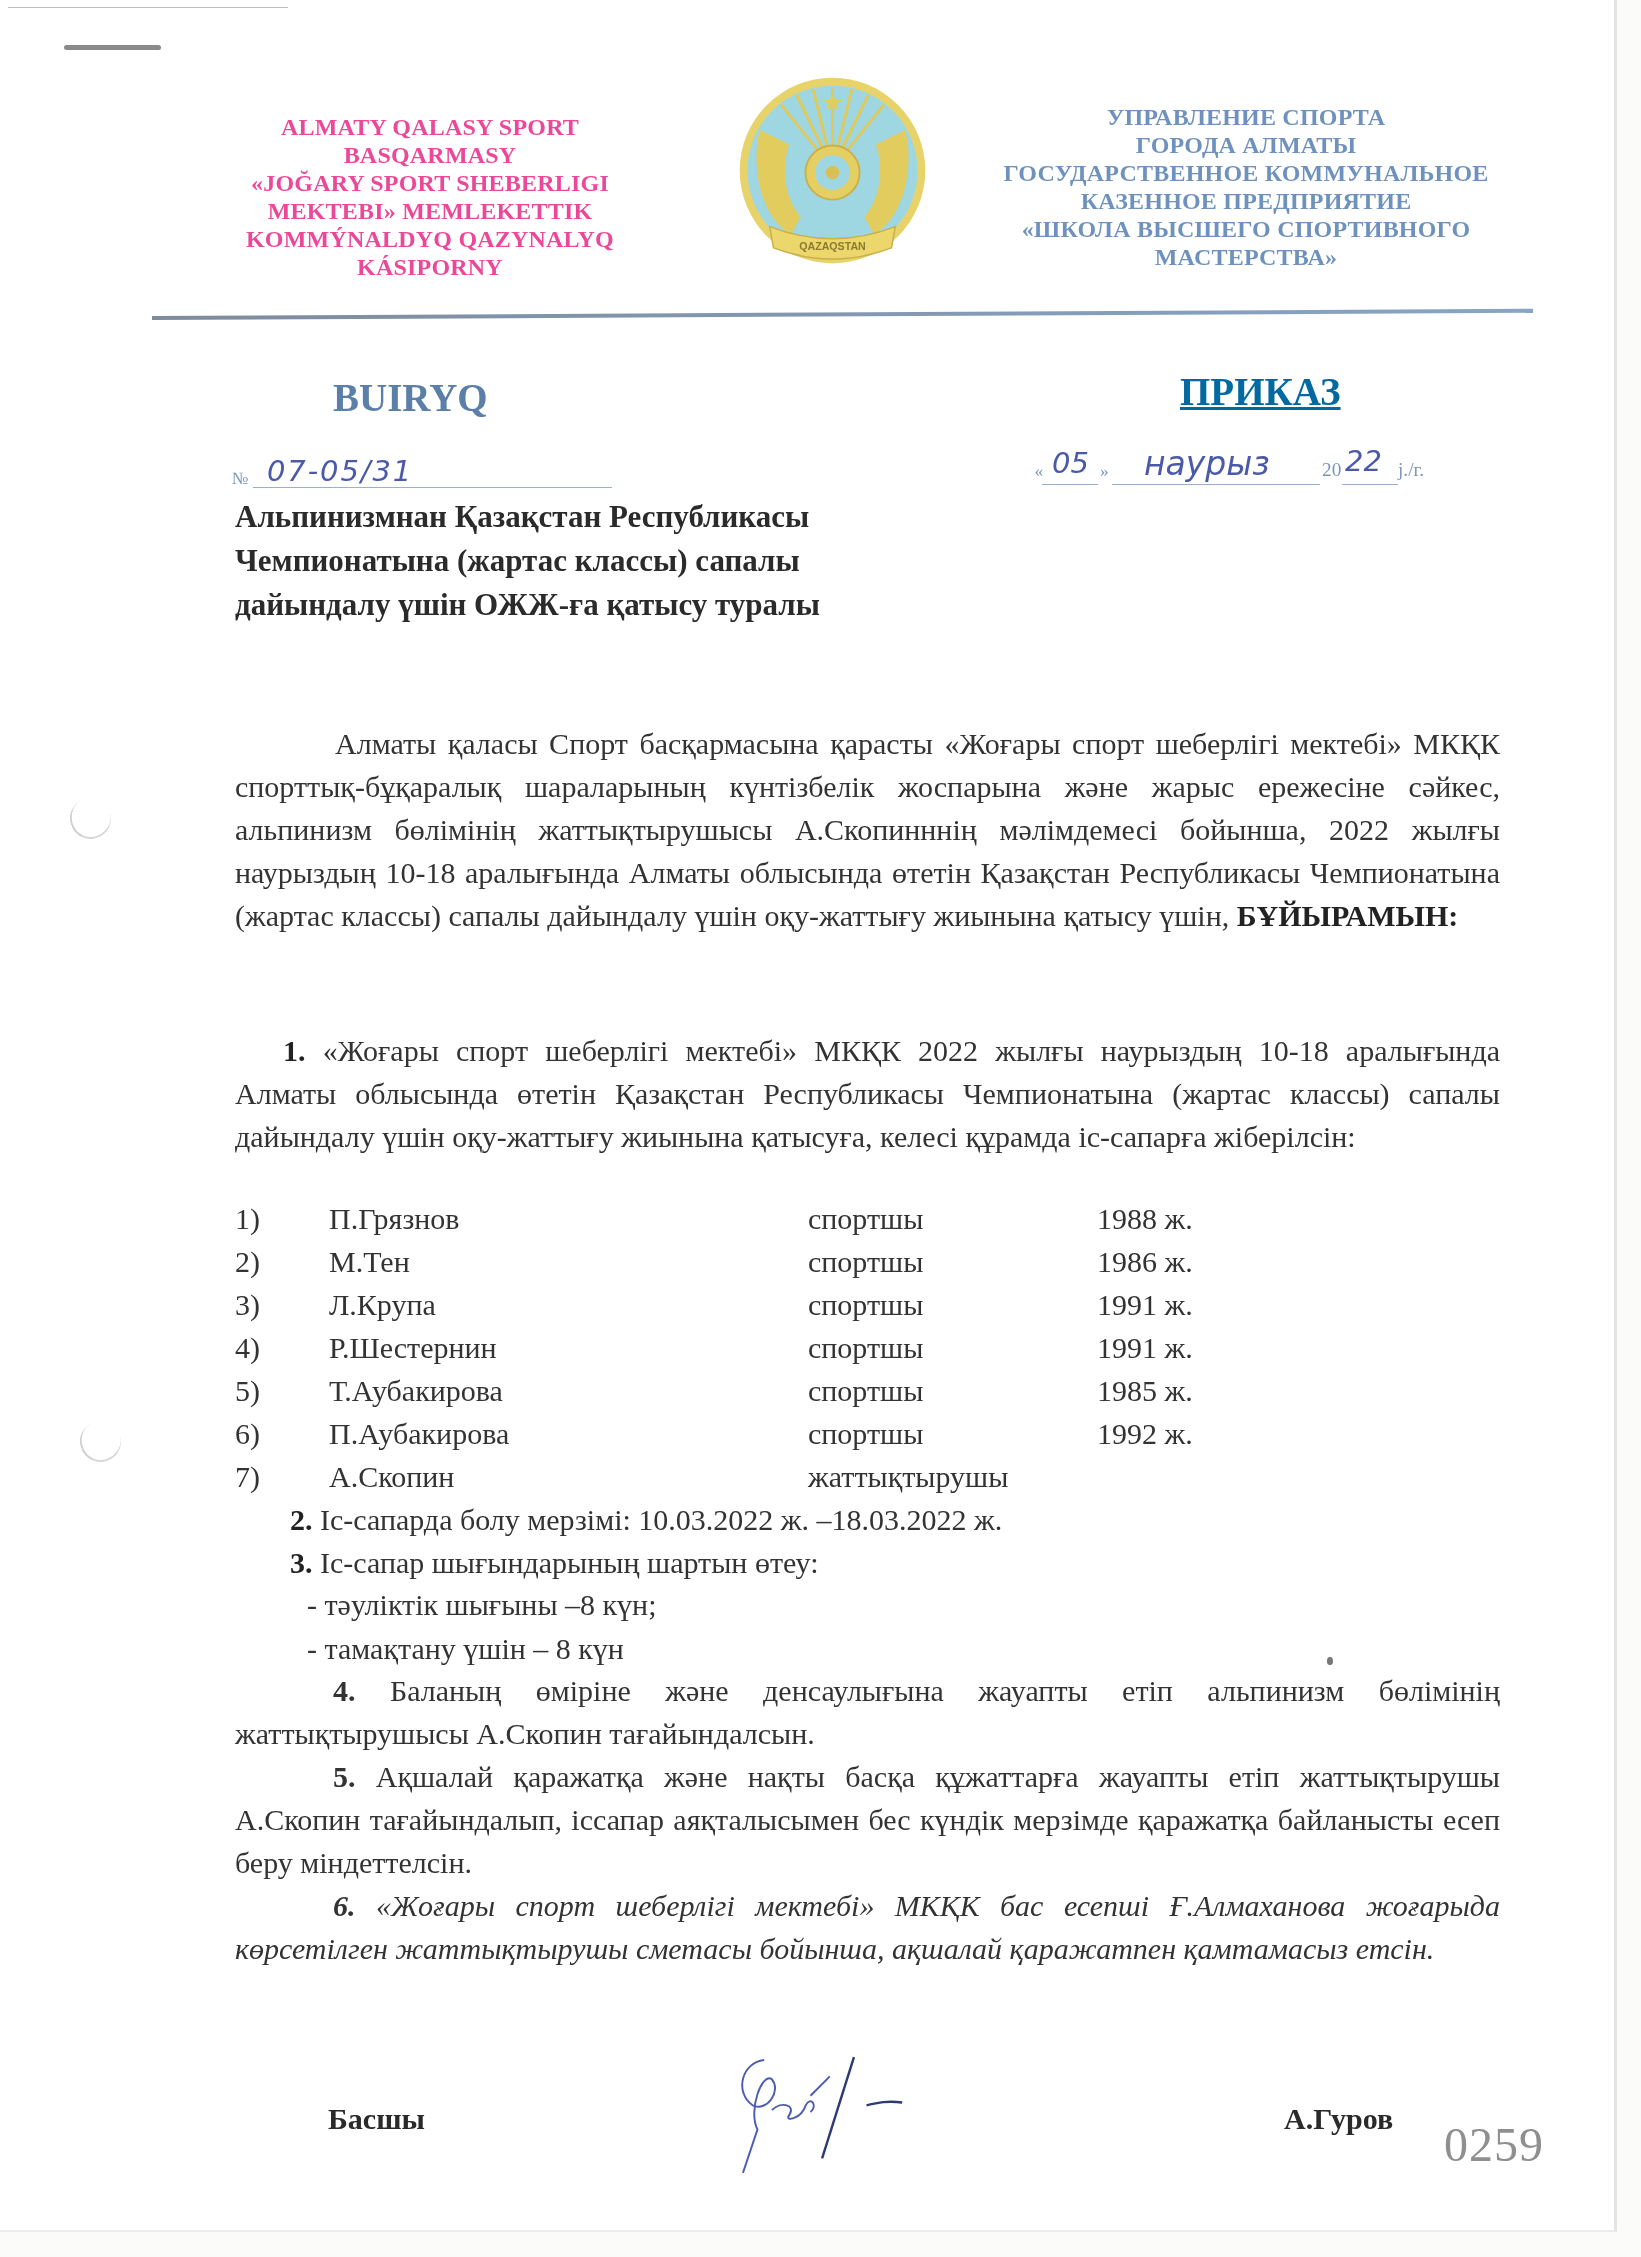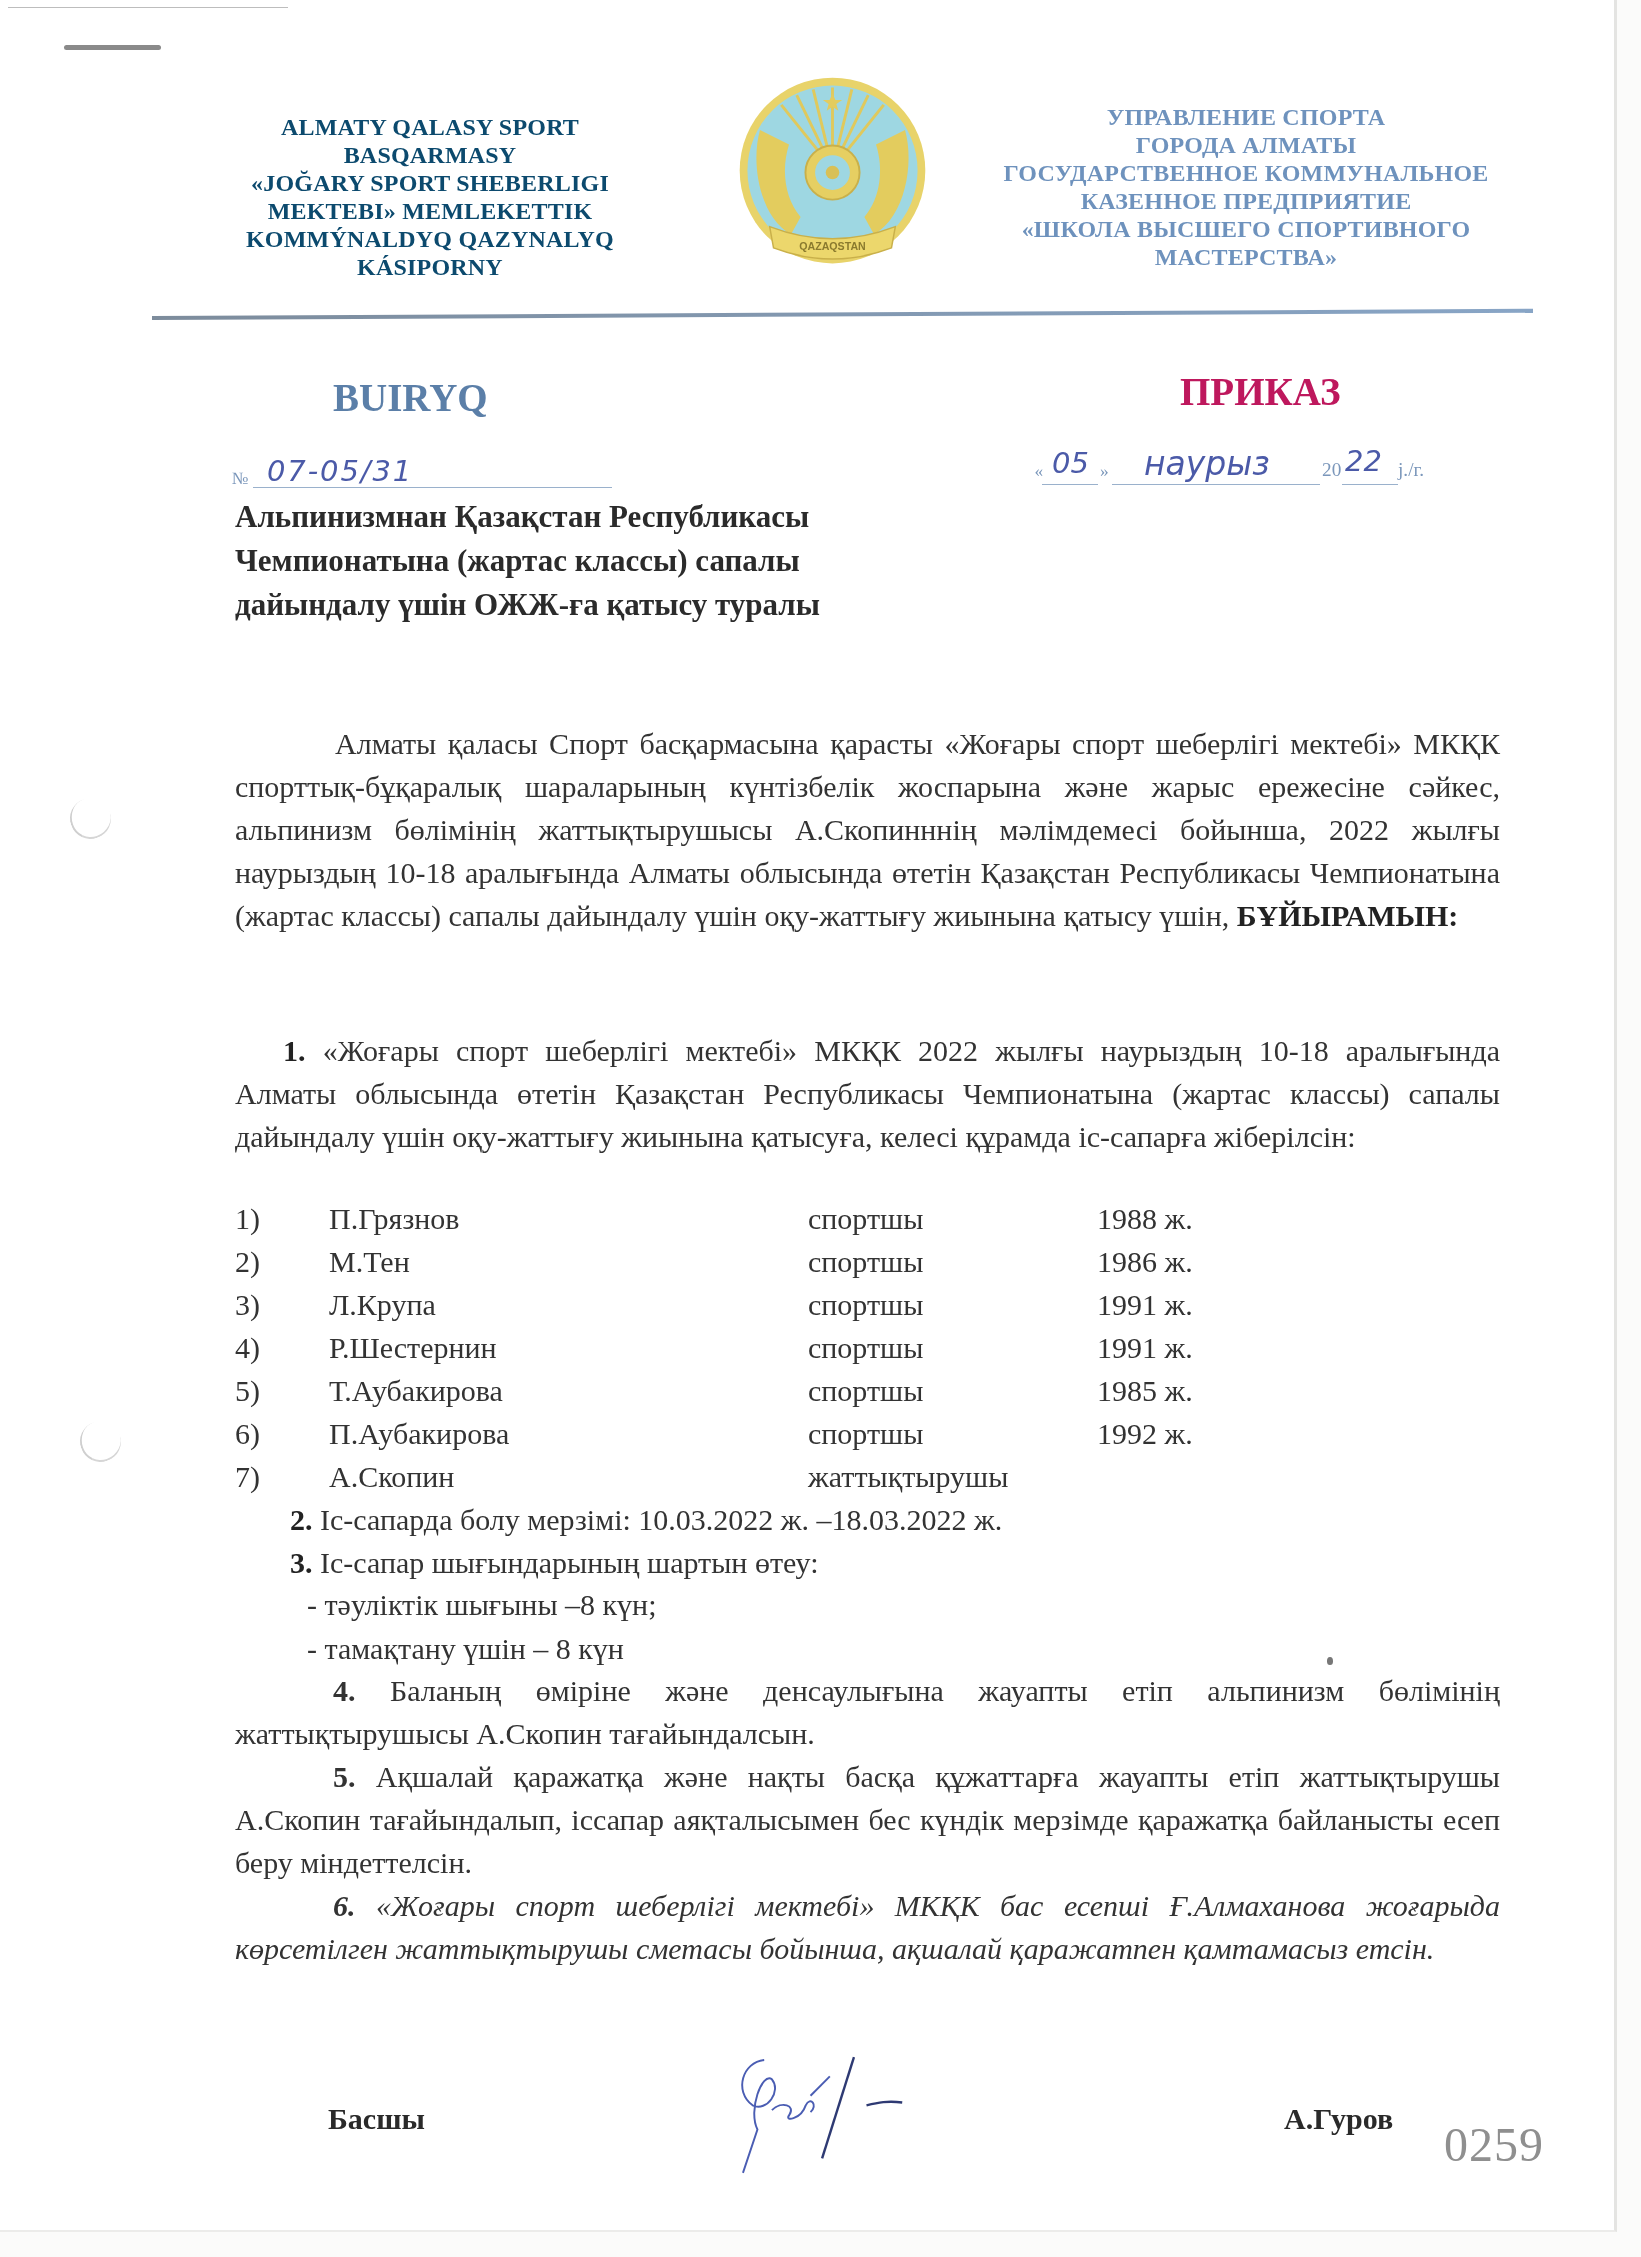--- a/index.html
+++ b/index.html
@@ -25,37 +25,37 @@
   .punch {
     position: absolute; width: 39px; height: 39px; border-radius: 50%;
     border-left: 2.9px solid #cfcfcf; border-bottom: 2.9px solid #d6d6d6;
     transform: rotate(-20deg);
   }
   .punch.p1 { left: 70px; top: 798px; }
   .punch.p2 { left: 80px; top: 1421px; }
   .org {
     position: absolute; text-align: center; font-weight: bold;
     font-size: 24px; line-height: 28px; letter-spacing: 0.2px;
-    color: #0c4a6e;
+    color: #ec4899;
   }
   .org-kz { left: 208px; top: 113px; width: 444px; }
   .org-ru { left: 966px; top: 103px; width: 560px; color: #6e92bd; }
   .org div { white-space: nowrap; }
 
   .emblem { position: absolute; left: 731px; top: 72px; width: 203px; height: 203px; }
 
   .header-rule {
     position: absolute; left: 152px; top: 316px; width: 1381px; height: 3.9px;
     background: linear-gradient(90deg, #7d8c9c, #88a5c6);
     transform: rotate(-0.3deg); transform-origin: left center;
   }
 
   .doc-type { position: absolute; font-weight: bold; font-size: 39px; color: #5b7fa8; }
   .doc-kz { left: 333px; top: 375px; }
-  .doc-ru { left: 1180px; top: 369px; color: #be185d; }
+  .doc-ru { left: 1180px; top: 369px; color: #0369a1; text-decoration: underline; }
 
   .number-line {
     position: absolute; left: 232px; top: 454px; width: 381px; height: 37px;
   }
   .number-line .no { position: absolute; left: 0; top: 13.5px; font-size: 17.4px; color: #7b97bb; }
   .number-line .uline { position: absolute; left: 21px; top: 33px; width: 359px; height: 1px; background: #9ab1cc; }
   .hand {
     font-family: "DejaVu Sans", sans-serif; color: #4b5aa8; font-style: italic;
   }
   .number-line .val { position: absolute; left: 35px; top: 0px; font-size: 29px; letter-spacing: 1.9px; }

